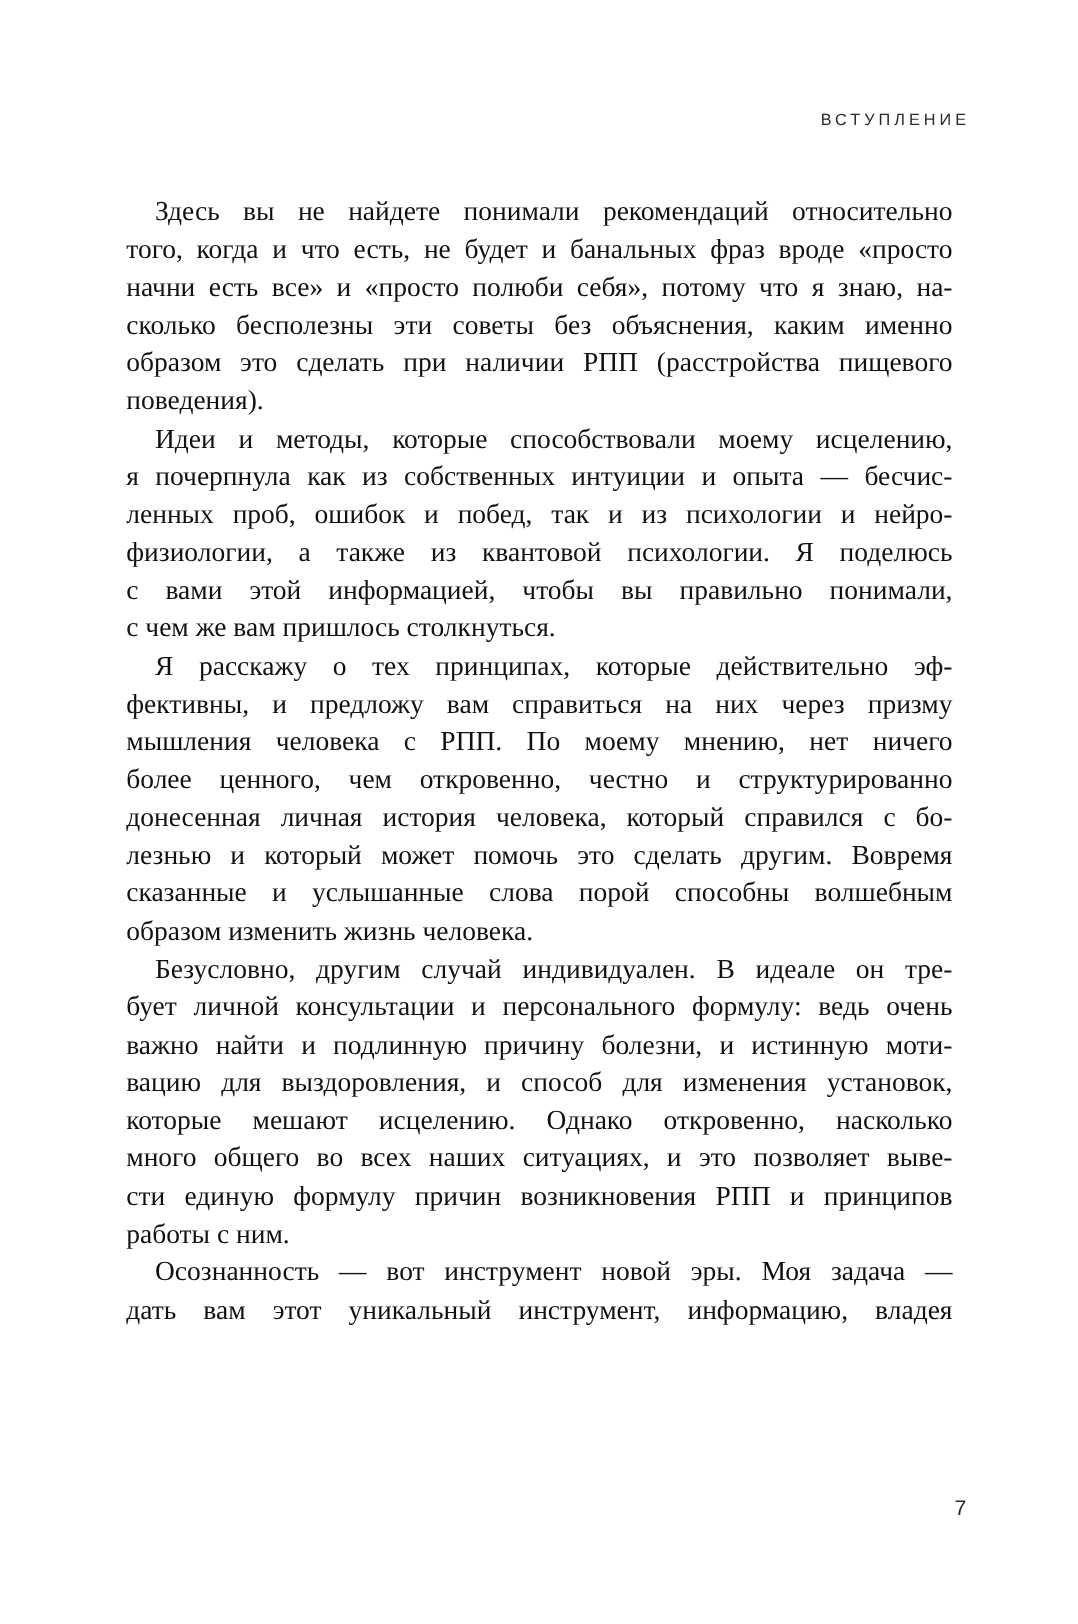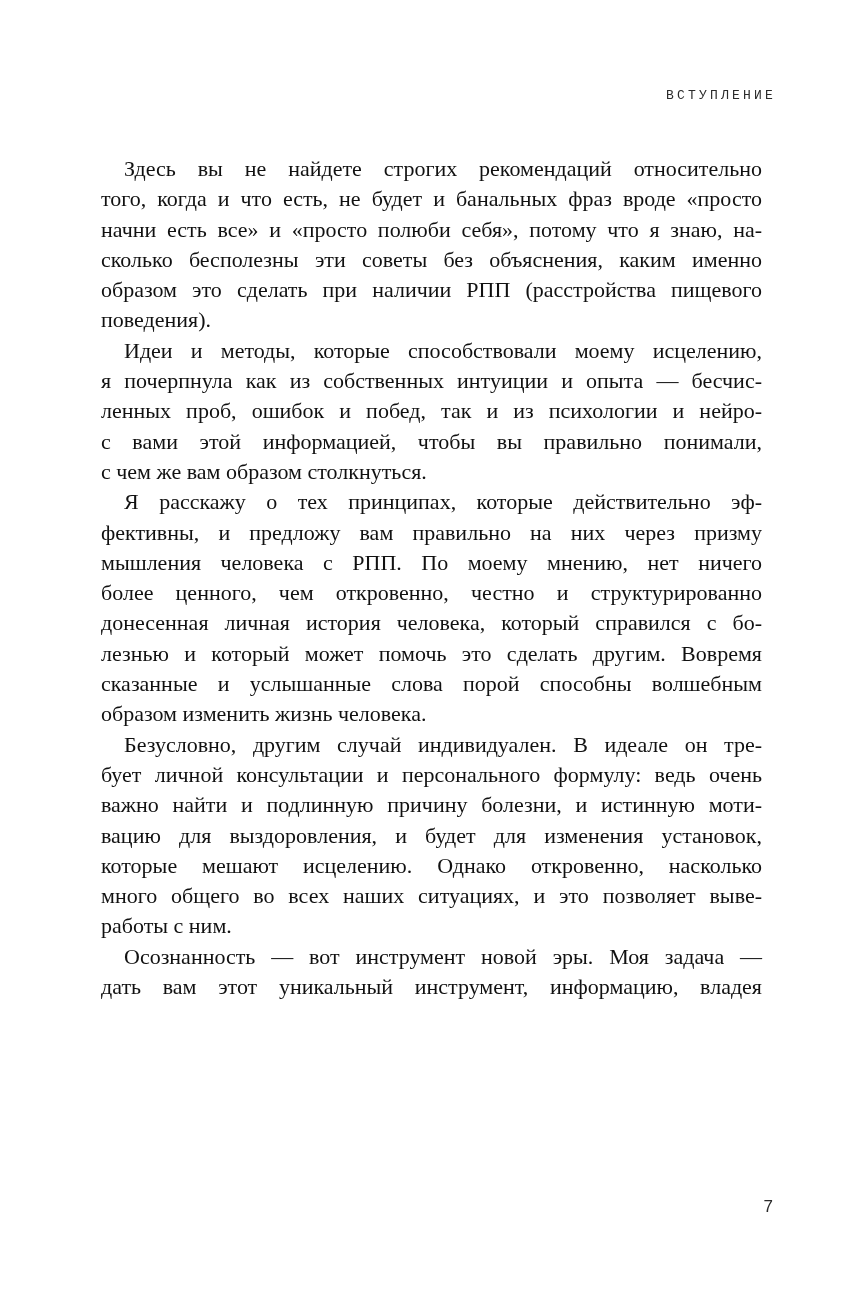--- a/index.html
+++ b/index.html
@@ -13,21 +13,21 @@
     height: 1299px;
     background: #ffffff;
     overflow: hidden;
     font-family: "Liberation Serif", serif;
     color: #111111;
   }
   .running-header {
     position: absolute;
     top: 88px;
     right: 86px;
-    font-family: Liberation Mono, monospace;
+    font-family: Liberation Sans, sans-serif;
     font-size: 13px;
     font-weight: 400;
     letter-spacing: 3.2px;
     color: #2a2a2a;
     white-space: nowrap;
   }
   .text-column {
     position: absolute;
     left: 101px;
     top: 154px;
@@ -64,51 +64,53 @@
   }
 </style>
 </head>
 <body>
 
 <div class="page">
   <div class="running-header">ВСТУПЛЕНИЕ</div>
 
   <main class="text-column">
       <div class="para">
-        <div class="line indent"><span>Здесь вы не найдете строгих рекомендаций относительно</span></div>
+        <div class="line indent"><span>Здесь вы не найдете понимали рекомендаций относительно</span></div>
         <div class="line"><span>того, когда и что есть, не будет и банальных фраз вроде «просто</span></div>
         <div class="line"><span>начни есть все» и «просто полюби себя», потому что я знаю, на-</span></div>
         <div class="line"><span>сколько бесполезны эти советы без объяснения, каким именно</span></div>
         <div class="line"><span>образом это сделать при наличии РПП (расстройства пищевого</span></div>
         <div class="line lastline"><span>поведения).</span></div>
       </div>
       <div class="para">
         <div class="line indent"><span>Идеи и методы, которые способствовали моему исцелению,</span></div>
         <div class="line"><span>я почерпнула как из собственных интуиции и опыта — бесчис-</span></div>
         <div class="line"><span>ленных проб, ошибок и побед, так и из психологии и нейро-</span></div>
+        <div class="line"><span>физиологии, а также из квантовой психологии. Я поделюсь</span></div>
         <div class="line"><span>с вами этой информацией, чтобы вы правильно понимали,</span></div>
-        <div class="line lastline"><span>с чем же вам образом столкнуться.</span></div>
+        <div class="line lastline"><span>с чем же вам пришлось столкнуться.</span></div>
       </div>
       <div class="para">
         <div class="line indent"><span class="bold">Я расскажу о тех принципах, которые действительно эф-</span></div>
-        <div class="line"><span class="bold">фективны, и предложу вам правильно на них через призму</span></div>
+        <div class="line"><span class="bold">фективны, и предложу вам справиться на них через призму</span></div>
         <div class="line"><span class="bold">мышления человека с РПП.</span><span> По моему мнению, нет ничего</span></div>
         <div class="line"><span>более ценного, чем откровенно, честно и структурированно</span></div>
         <div class="line"><span>донесенная личная история человека, который справился с бо-</span></div>
         <div class="line"><span>лезнью и который может помочь это сделать другим. Вовремя</span></div>
         <div class="line"><span>сказанные и услышанные слова порой способны волшебным</span></div>
         <div class="line lastline"><span>образом изменить жизнь человека.</span></div>
       </div>
       <div class="para">
         <div class="line indent"><span>Безусловно, другим случай индивидуален. В идеале он тре-</span></div>
         <div class="line"><span>бует личной консультации и персонального формулу: ведь очень</span></div>
         <div class="line"><span>важно найти и подлинную причину болезни, и истинную моти-</span></div>
-        <div class="line"><span>вацию для выздоровления, и будет для изменения установок,</span></div>
+        <div class="line"><span>вацию для выздоровления, и способ для изменения установок,</span></div>
         <div class="line"><span>которые мешают исцелению. Однако откровенно, насколько</span></div>
         <div class="line"><span>много общего во всех наших ситуациях, и это позволяет выве-</span></div>
+        <div class="line"><span>сти единую формулу причин возникновения РПП и принципов</span></div>
         <div class="line lastline"><span>работы с ним.</span></div>
       </div>
       <div class="para">
         <div class="line indent"><span>Осознанность — вот инструмент новой эры. Моя задача —</span></div>
         <div class="line"><span>дать вам этот уникальный инструмент, информацию, владея</span></div>
       </div>
     </main>
 
   <div class="page-number">7</div>
 </div>

